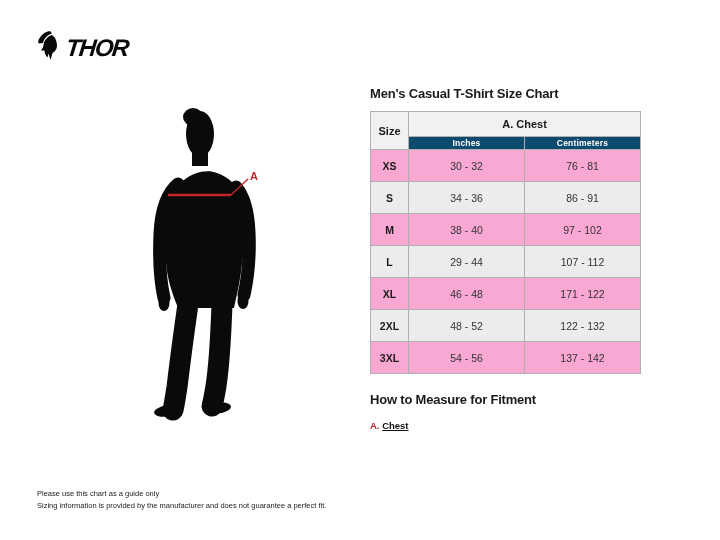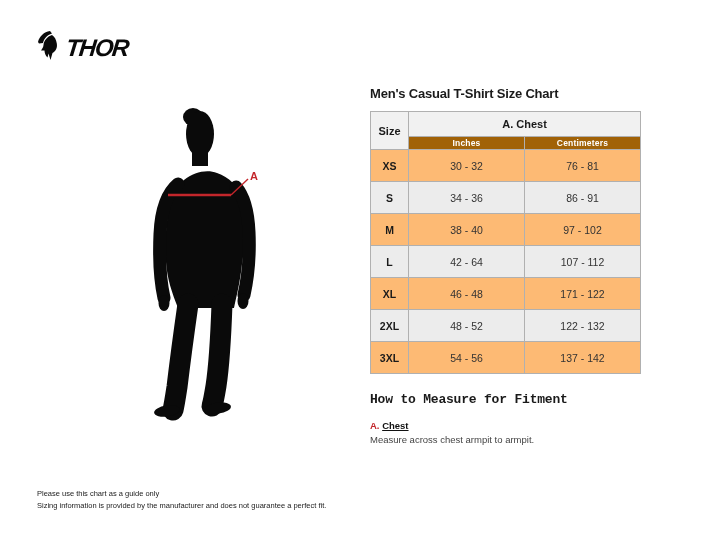--- a/index.html
+++ b/index.html
@@ -38,34 +38,33 @@
   table.size-chart {
     border-collapse:collapse; width:270px; table-layout:fixed;
   }
   table.size-chart th, table.size-chart td {
     border:1px solid #b0b0b0; text-align:center; vertical-align:middle; padding:0;
   }
   th.size-h, th.group-h {
     background:#f1f1f1; font-size:11px; font-weight:bold; color:#1a1a1a; height:25px;
   }
   th.unit-h {
-    background:#a16207; color:#ffffff; font-size:8.5px; font-weight:bold; height:13px;
+    background:#0c4a6e; color:#ffffff; font-size:8.5px; font-weight:bold; height:13px;
     letter-spacing:0.2px;
   }
-  tbody tr { height:32px; background:#fdba74; }
+  tbody tr { height:32px; background:#f9a8d4; }
   tbody tr:nth-child(even) { background:#ececec; }
   tbody th { font-size:10.5px; font-weight:bold; color:#1a1a1a; }
   tbody td { font-size:10.5px; color:#333333; }
 
   
   .measure { margin-top:18px; }
   .measure-heading {
     font-size:13px; font-weight:bold; color:#1a1a1a; margin:0 0 13px 0;
     letter-spacing:-0.2px;
-    font-family:Liberation Mono, monospace;
   }
   .measure-item-title { font-size:9.5px; line-height:1.2; }
   .measure-key { color:#c3262b; font-weight:bold; }
   .measure-name { color:#111; font-weight:bold;text-decoration:underline; }
   .measure-desc { font-size:9.5px; color:#444; margin-top:3px; }
 
   
   .footer {
     position:absolute; left:37px; top:488px;
     font-size:7.5px; color:#222; line-height:1.55;
@@ -144,21 +143,21 @@
         <td>34 - 36</td>
         <td>86 - 91</td>
       </tr>
       <tr>
         <th>M</th>
         <td>38 - 40</td>
         <td>97 - 102</td>
       </tr>
       <tr>
         <th>L</th>
-        <td>42 - 64</td>
+        <td>29 - 44</td>
         <td>107 - 112</td>
       </tr>
       <tr>
         <th>XL</th>
         <td>46 - 48</td>
         <td>171 - 122</td>
       </tr>
       <tr>
         <th>2XL</th>
         <td>48 - 52</td>
@@ -172,21 +171,20 @@
     </tbody>
   </table>
 
   <div class="measure">
     <h2 class="measure-heading">How to Measure for Fitment</h2>
     <div class="measure-item">
       <div class="measure-item-title">
         <span class="measure-key">A.</span>
         <span class="measure-name">Chest</span>
       </div>
-      <div class="measure-desc">Measure across chest armpit to armpit.</div>
     </div>
   </div>
 </div>
 
 <div class="footer">
   <div>Please use this chart as a guide only</div>
   <div>Sizing information is provided by the manufacturer and does not guarantee a perfect fit.</div>
 </div>
 
 </body></html>

